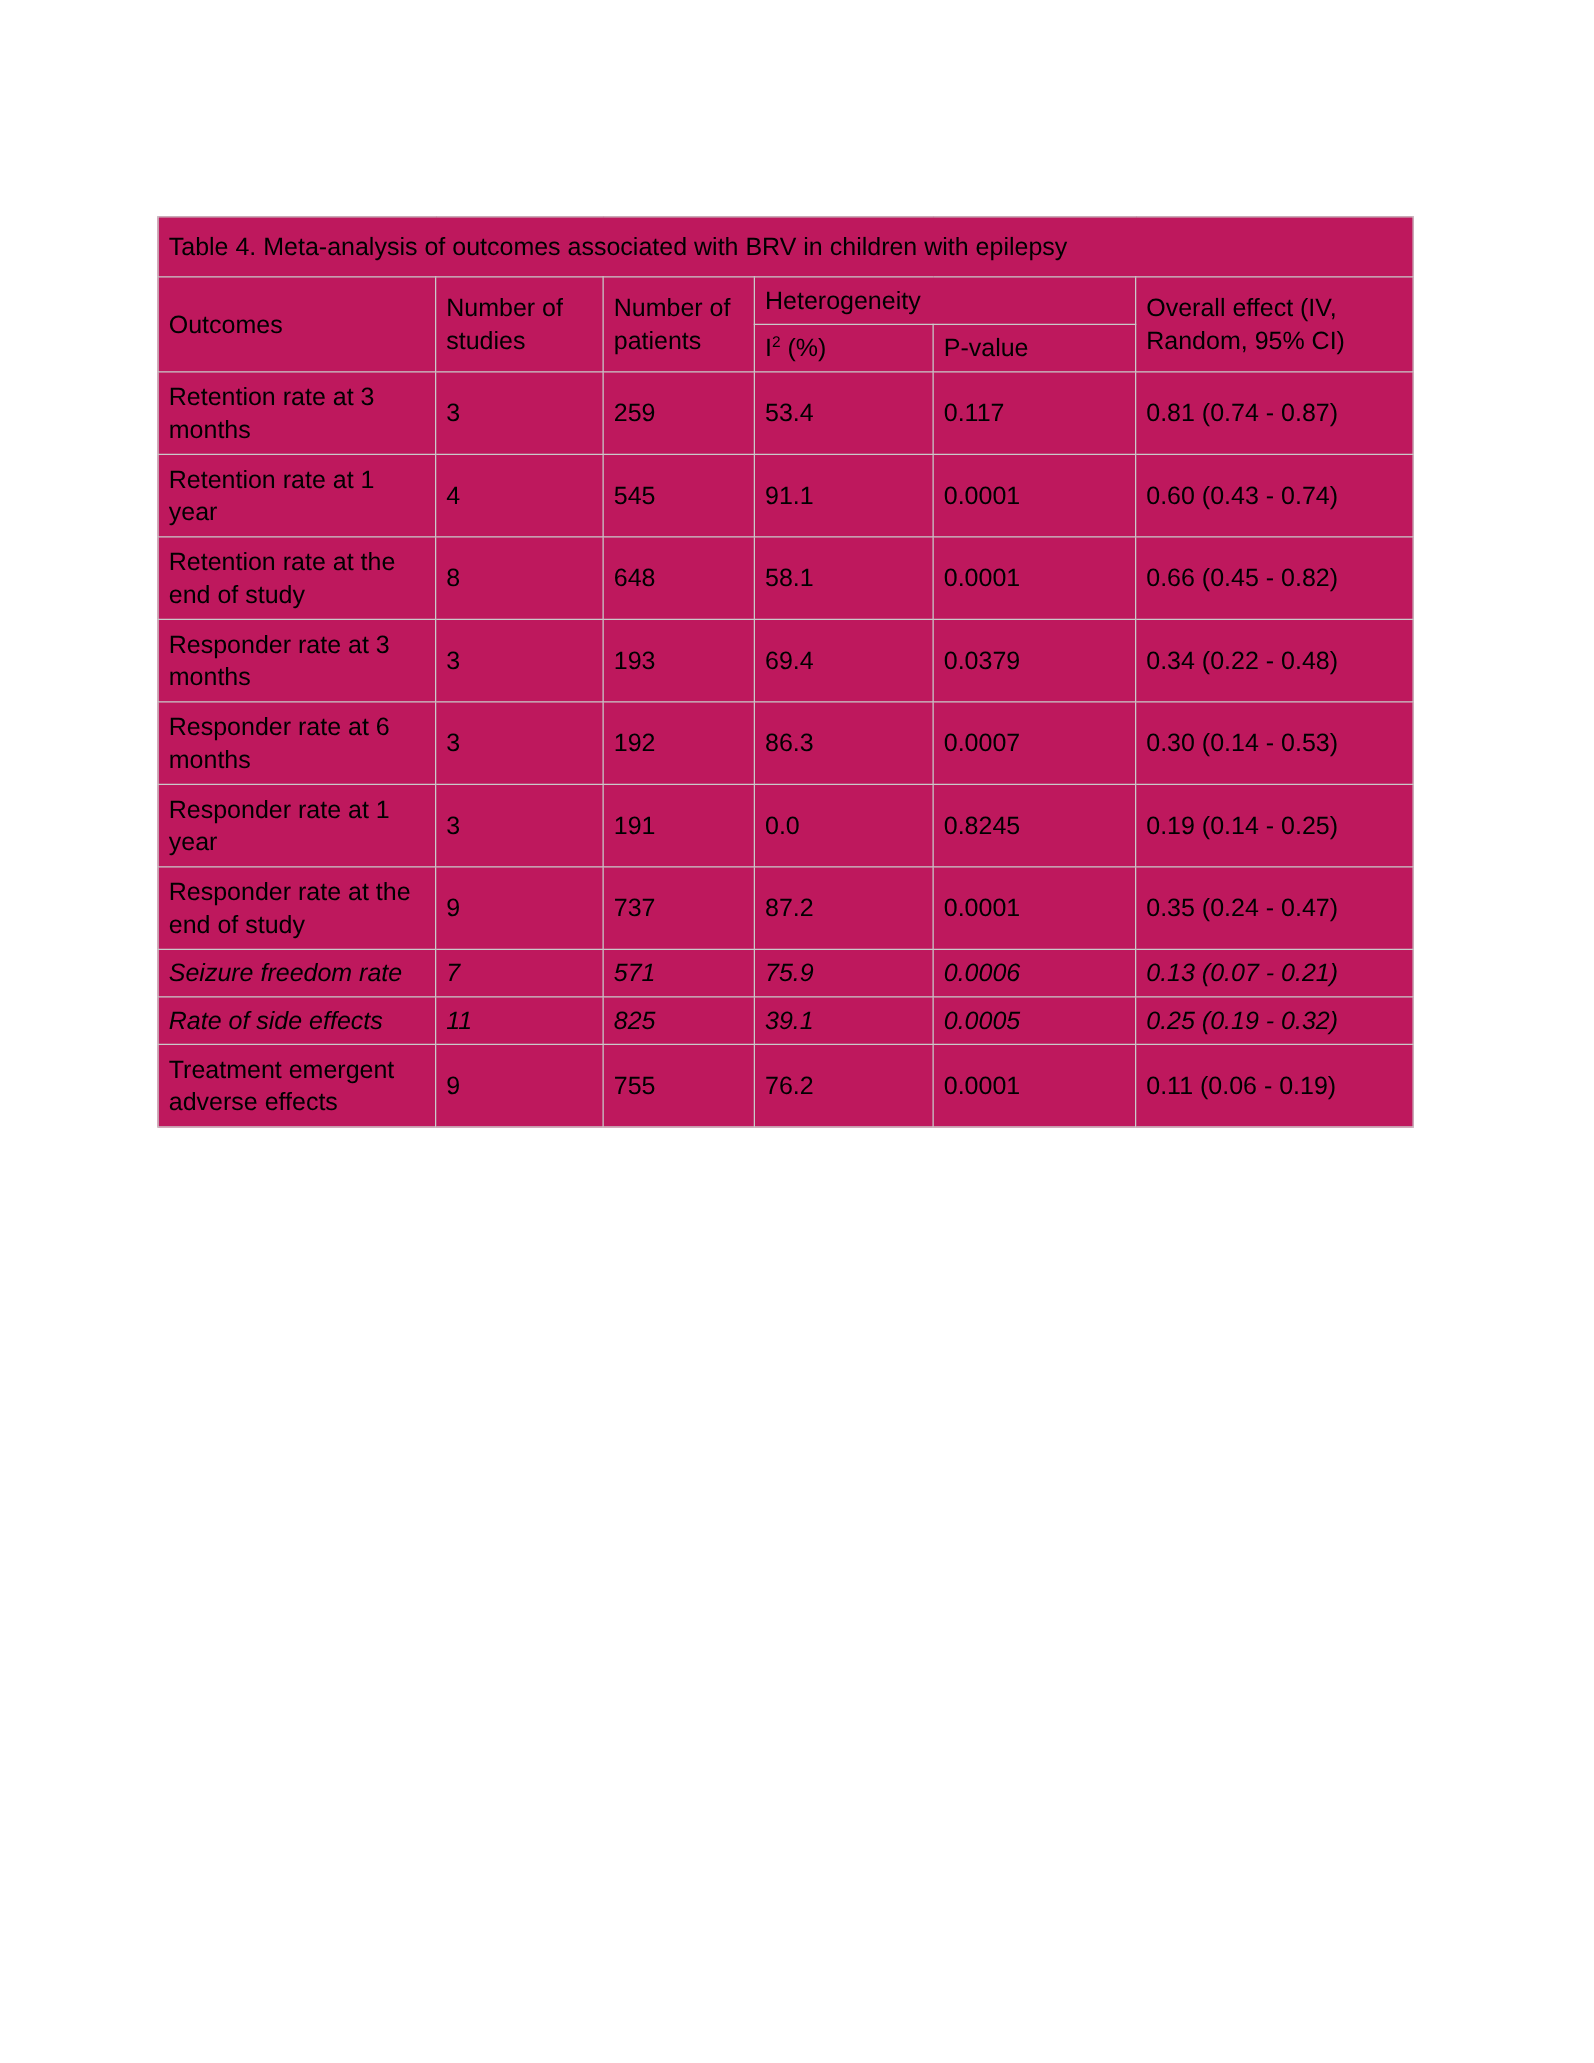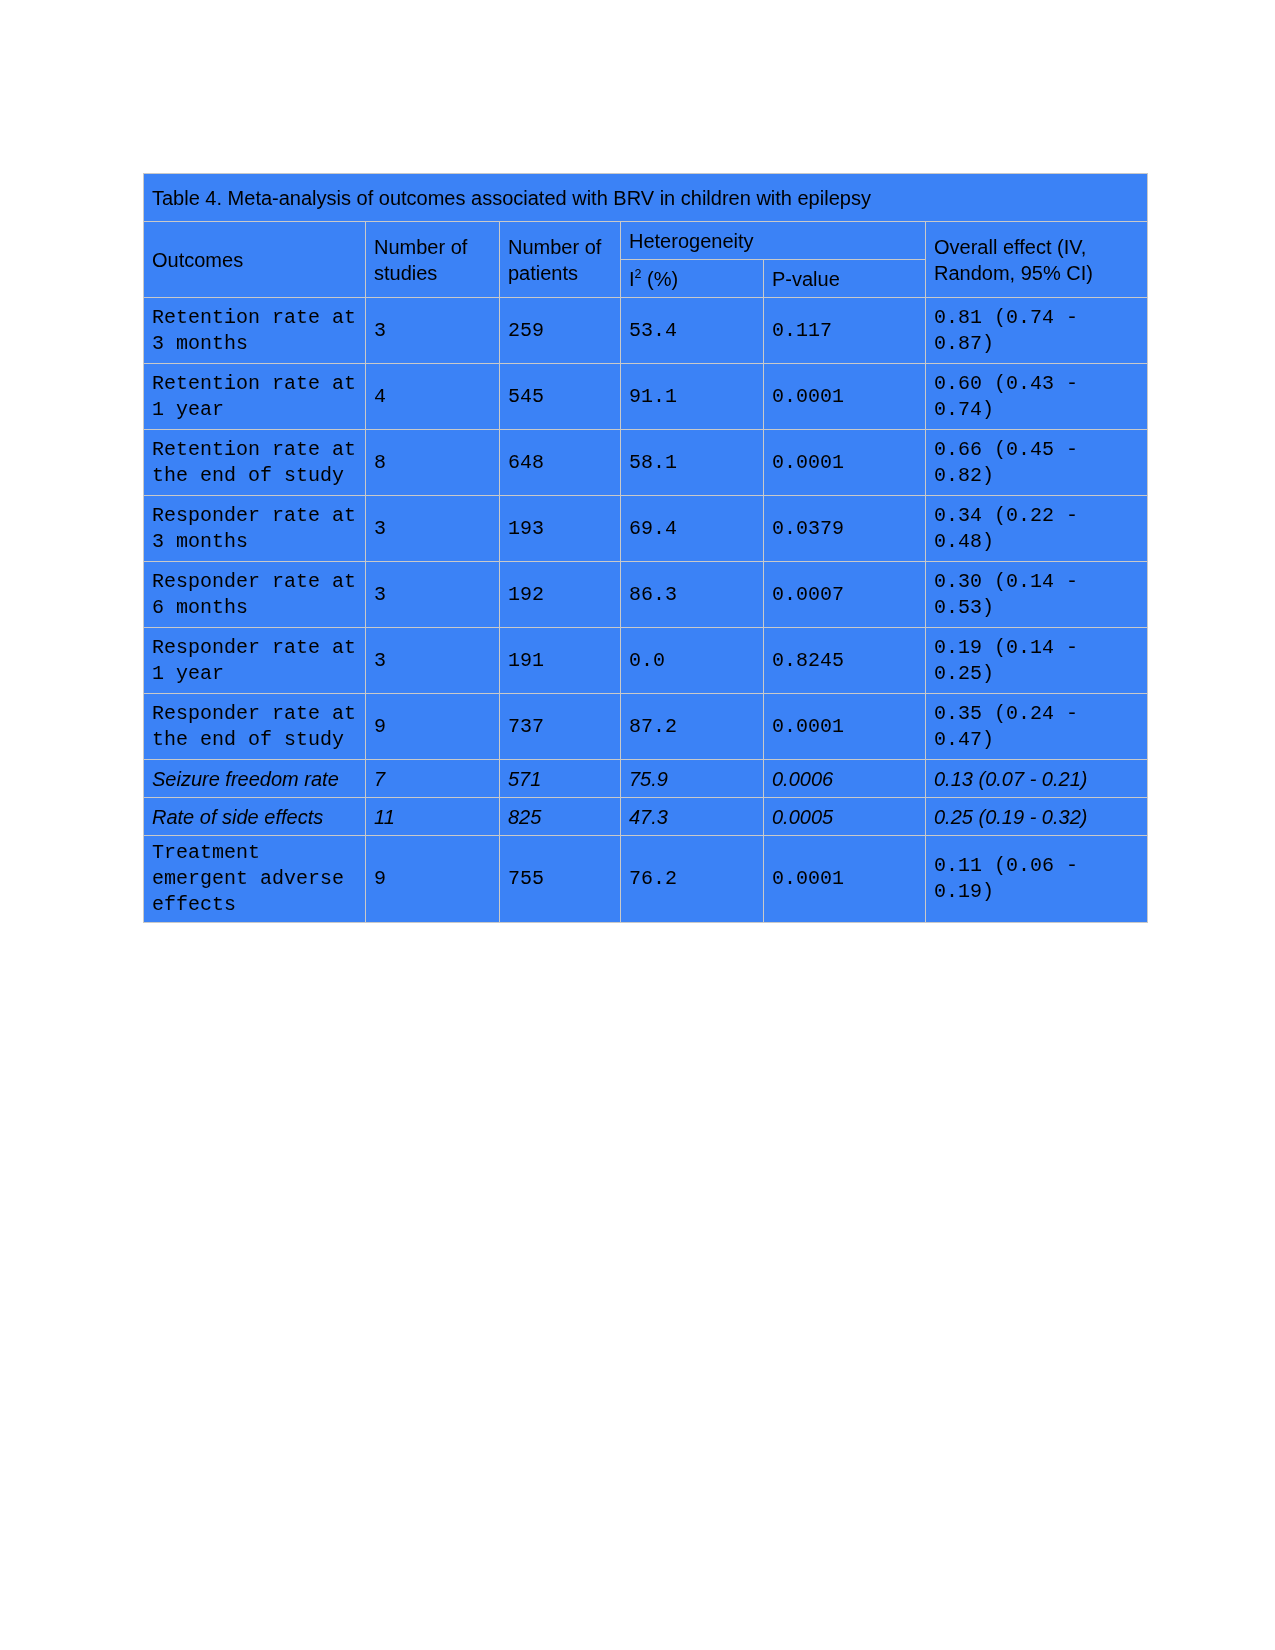--- a/index.html
+++ b/index.html
@@ -11,42 +11,42 @@
     font-family: "Liberation Sans", sans-serif;
     color: #000000;
   }
   .page {
     position: absolute;
     inset: 0;
     background: #ffffff;
   }
   table.meta-table {
     position: absolute;
-    left: 143px;
+    left: 126px;
     top: 173px;
     width: 1004px;
     border-collapse: collapse;
     table-layout: fixed;
     font-size: 20px;
     line-height: 26px;
-    background: #3b82f6;
+    background: #be185d;
     border: 1.5px solid #8c8c8c;
   }
   table.meta-table td,
   table.meta-table th {
     border: 1px solid #c9c9c9;
     padding: 4px 8px;
     vertical-align: middle;
     text-align: left;
     font-weight: normal;
     overflow: hidden;
   }
   tr.r-title   { height: 48px; }
   tr.r-head    { height: 38px; }
-  tr.h2        { height: 66px; font-family: Liberation Mono, monospace; }
+  tr.h2        { height: 66px; }
   tr.h1        { height: 38px; font-style: italic; }
   .title-cell  { border-bottom: 3px solid #000000; }
   .rule-bottom { border-bottom: 3px solid #000000; }
   .num         { text-align: right; }
   sup { font-size: 0.62em; line-height: 0; vertical-align: super; }
 </style>
 </head>
 <body>
 
 <div class="page">
@@ -139,21 +139,21 @@
       <td class="num">7</td>
       <td class="num">571</td>
       <td class="num">75.9</td>
       <td class="num">0.0006</td>
       <td>0.13 (0.07 - 0.21)</td>
     </tr>
     <tr class="h1">
       <td>Rate of side effects</td>
       <td class="num">11</td>
       <td class="num">825</td>
-      <td class="num">47.3</td>
+      <td class="num">39.1</td>
       <td class="num">0.0005</td>
       <td>0.25 (0.19 - 0.32)</td>
     </tr>
     <tr class="h2">
       <td class="rule-bottom">Treatment emergent adverse effects</td>
       <td class="num rule-bottom">9</td>
       <td class="num rule-bottom">755</td>
       <td class="num rule-bottom">76.2</td>
       <td class="num rule-bottom">0.0001</td>
       <td class="rule-bottom">0.11 (0.06 - 0.19)</td>

